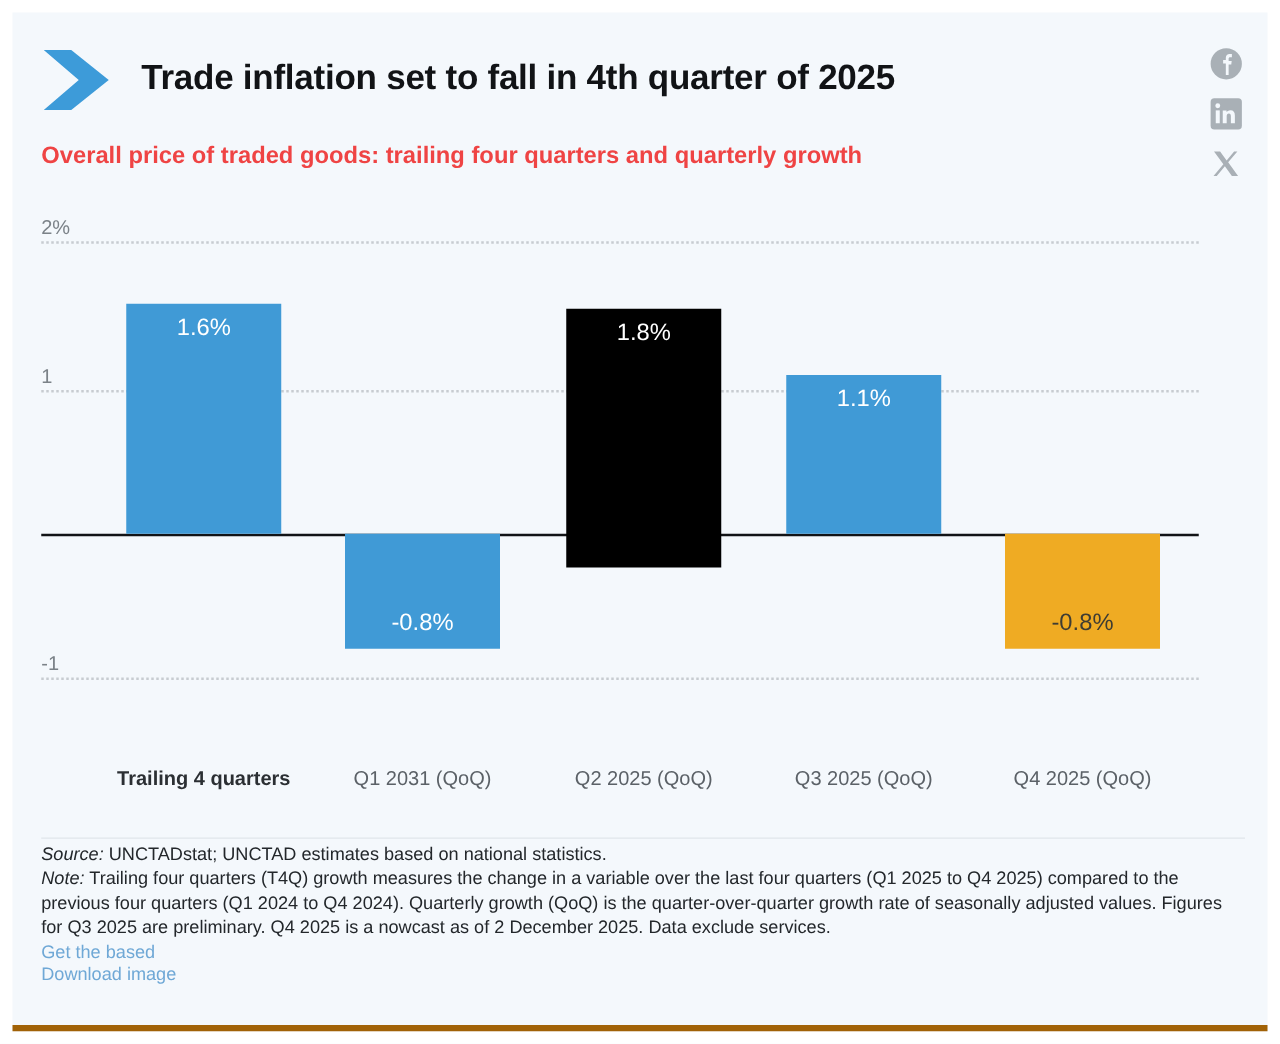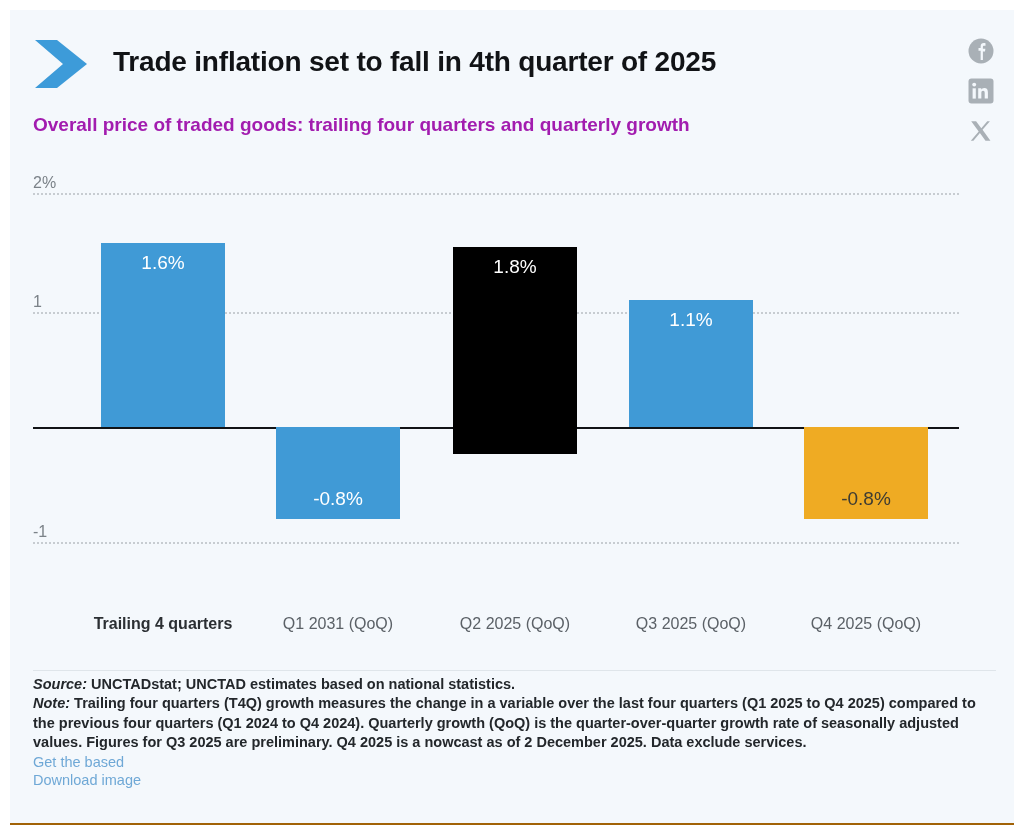--- a/index.html
+++ b/index.html
@@ -6,36 +6,36 @@
   body{
     width:1024px;height:835px;
     background:#ffffff;
     font-family:"Liberation Sans", sans-serif;
     overflow:hidden;
   }
   #card{
     position:absolute;left:10px;top:10px;width:1004px;height:815px;
     background:#f4f8fc;
     box-sizing:border-box;
-    border-bottom:2px solid #a16207;
+    border-bottom:5px solid #a16207;
   }
 
   
   #header{position:absolute;left:0;top:0;width:100%;height:100px;}
   #chevron{
     position:absolute;left:23px;top:28px;width:58px;height:52px;
   }
   #title{
     position:absolute;left:103px;top:36px;
     font-size:28px;font-weight:bold;color:#111316;
     letter-spacing:-0.2px;white-space:nowrap;
   }
   #subtitle{
     position:absolute;left:23px;top:104px;
-    font-size:19px;font-weight:bold;color:#a21caf;
+    font-size:19px;font-weight:bold;color:#ef4444;
     white-space:nowrap;
   }
 
   
   #social{position:absolute;right:18px;top:28px;width:28px;}
   .social-btn{
     display:block;width:26px;height:26px;margin-bottom:14px;cursor:pointer;
   }
 
   
@@ -76,21 +76,21 @@
 
   
   #footer{
     position:absolute;left:23px;top:655px;right:18px;
   }
   #sep{
     position:absolute;left:23px;right:18px;top:660px;height:0;
     border-top:1px solid #dfe5ea;
   }
   .note{
-    font-size:14.5px;color:#23272b;line-height:1.33;margin:0;font-weight:bold;
+    font-size:14.5px;color:#23272b;line-height:1.33;margin:0;
   }
   .note .it{font-style:italic;}
   #src{margin-top:10px;}
   .dl{
     display:block;font-size:14.5px;color:#6fa8d6;margin-top:2px;
     text-decoration:none;cursor:pointer;
   }
 </style>
 </head>
 <body>

